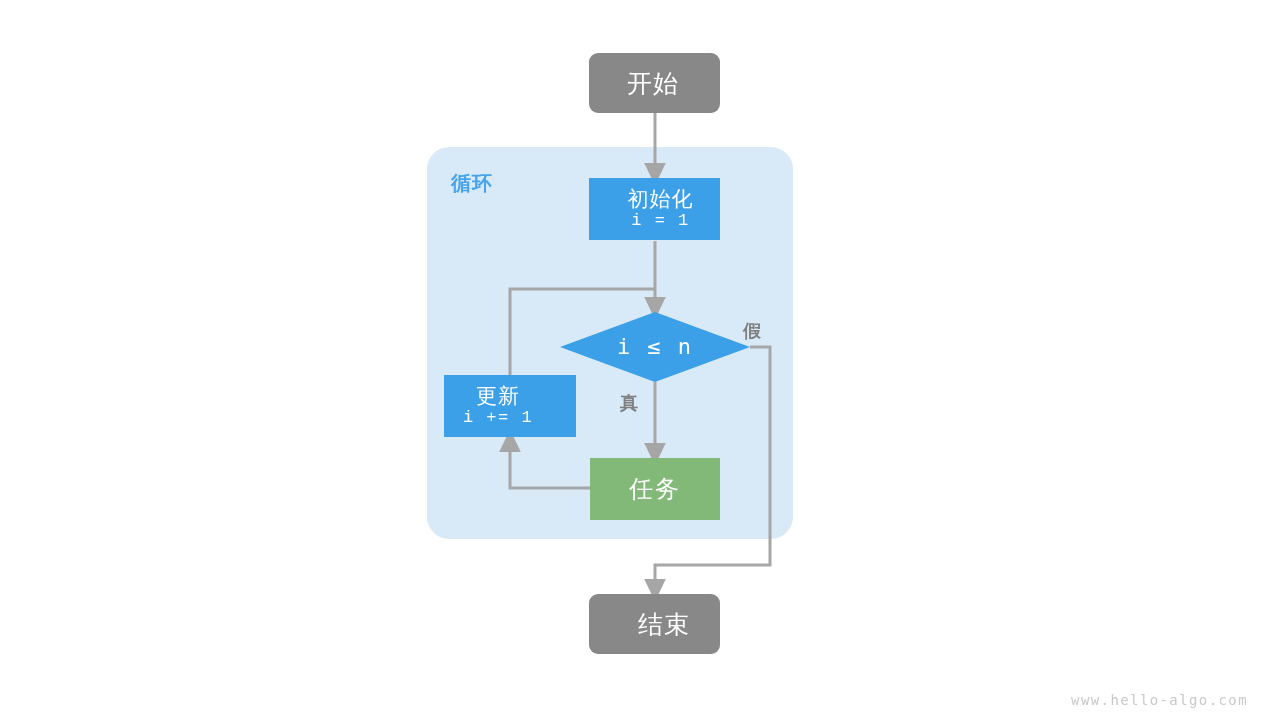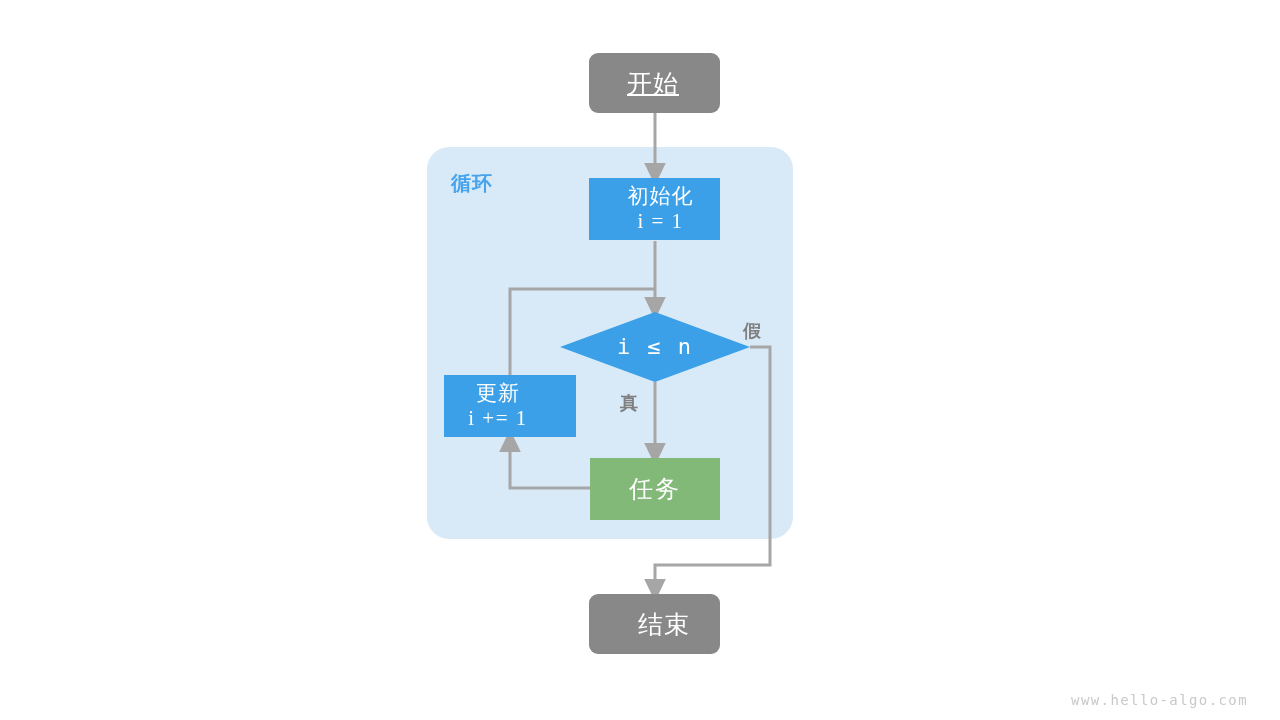--- a/index.html
+++ b/index.html
@@ -37,22 +37,22 @@
   }
   .terminal-label {
     font-size: 25px;
     letter-spacing: 1px;
   }
   .proc-label-cn {
     font-size: 21px;
     letter-spacing: 1px;
   }
   .proc-label-mono {
-    font-family: Liberation Serif, serif;
-    font-size: 21px;
+    font-family: Liberation Mono, monospace;
+    font-size: 17px;
     letter-spacing: 1.5px;
   }
   .decision-label {
     font-family: "DejaVu Sans Mono", "Liberation Mono", monospace;
     font-size: 22px;
     letter-spacing: 2px;
   }
   .task-label {
     font-size: 24px;
     letter-spacing: 2px;
@@ -118,21 +118,21 @@
 
     <rect x="444" y="375" width="132" height="62" fill="#3BA0E8"></rect>
 
     <rect x="590" y="458" width="130" height="62" fill="#82B878"></rect>
 
     <rect x="589" y="594" width="131" height="60" rx="9" ry="9" fill="#888888"></rect>
   </svg>
 
   <div class="loop-title" style="left:451px; top:170px;">循环</div>
 
-  <div class="node-label terminal-label" style="left:589px; top:53px; width:128px; height:60px;text-decoration:underline;">
+  <div class="node-label terminal-label" style="left:589px; top:53px; width:128px; height:60px;">
     <span>开始</span>
   </div>
 
   <div class="node-label" style="left:589px; top:178px; width:143px; height:62px;">
     <span class="proc-label-cn">初始化</span>
     <span class="proc-label-mono">i = 1</span>
   </div>
 
   <div class="node-label decision-label" style="left:560px; top:312px; width:190px; height:70px;">
     <span>i ≤ n</span>

